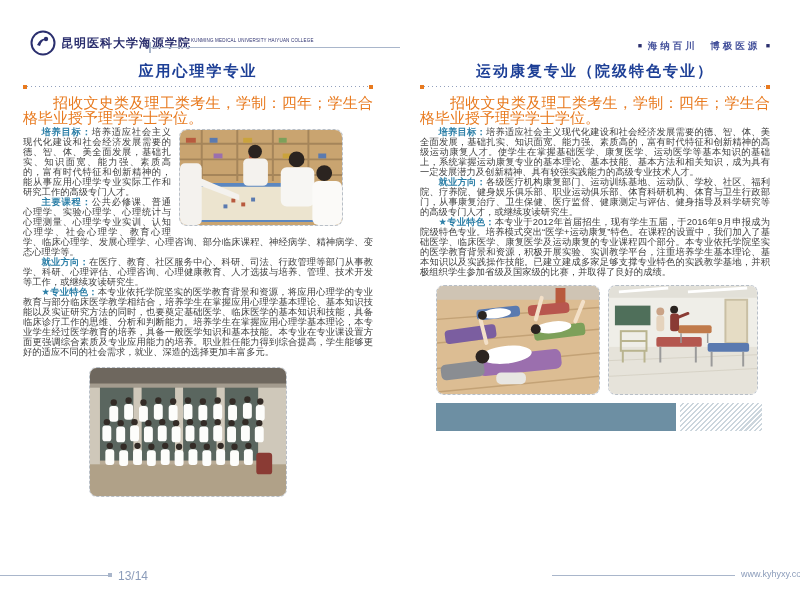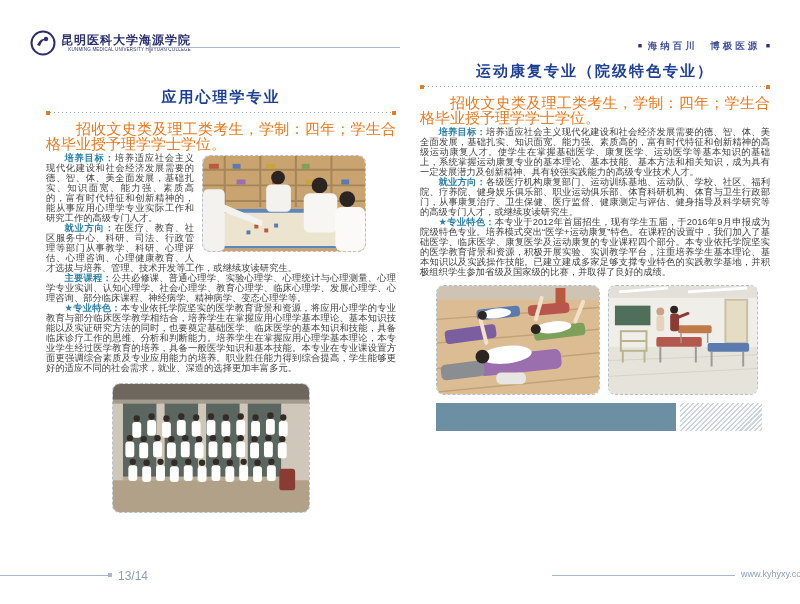--- a/index.html
+++ b/index.html
@@ -6,30 +6,30 @@
   body{
     width:800px;height:604px;position:relative;overflow:hidden;
     background:#ffffff;
     font-family:"Liberation Sans","DejaVu Sans",sans-serif;
     -webkit-font-smoothing:antialiased;
   }
   
   .hdr{position:absolute;left:30px;top:28px;right:30px;height:36px;}
   .logo{position:absolute;left:0;top:2px;display:flex;align-items:center;gap:5px;}
   .emblem{width:26px;height:26px;flex:0 0 auto;}
-  .logo-txt{display:flex;flex-direction:column;line-height:1;align-items:flex-end;}
+  .logo-txt{display:flex;flex-direction:row;line-height:1;}
   .logo-cn{font-family:"DejaVu Serif","Liberation Serif",serif;font-weight:bold;font-size:12px;color:#2b2f6e;letter-spacing:1px;}
   .logo-en{font-size:4.5px;color:#2b2f6e;letter-spacing:.2px;margin-top:2px;}
   .hdr-line{position:absolute;left:120px;top:19px;width:250px;height:1px;background:#a9b6cb;}
   .hdr-tick{position:absolute;left:119px;top:14px;width:2px;height:11px;background:#a9b6cb;}
   .motto{position:absolute;right:0;top:12px;font-size:9.5px;font-weight:bold;color:#44519b;letter-spacing:3px;white-space:nowrap;}
   .motto .sq{font-size:7px;letter-spacing:0;color:#2b2f6e;position:relative;top:-1px;}
   
   .pg{position:absolute;top:62px;width:350px;}
-  .pg-left{left:46px;margin-top:26px;}
+  .pg-left{left:23px;}
   .pg-right{left:420px;}
   .pg-title{text-align:center;font-size:15px;font-weight:bold;color:#1d3f96;letter-spacing:2px;}
   .rule{position:relative;height:2px;margin-top:5px;
     background-image:repeating-linear-gradient(90deg,#93a0bd 0 1px,transparent 1px 4px);
     background-position:0 0;background-size:100% 1px;background-repeat:no-repeat;}
   .rule::before,.rule::after{content:"";position:absolute;top:-1px;width:4px;height:4px;background:#e87a1f;}
   .rule::before{left:0;}
   .rule::after{right:0;}
   .admission{margin:8px 0 0 0;color:#e87a1f;font-size:15px;line-height:14.5px;text-indent:2em;text-align:justify;word-break:break-all;}
   .body-copy{margin-top:2px;font-size:9.3px;line-height:10px;color:#404040;text-align:justify;word-break:break-all;}
@@ -121,22 +121,22 @@
         <circle cx="118" cy="30" r="8" fill="#2b2420"></circle>
         <rect x="102" y="38" width="34" height="40" rx="6" fill="#f7f6f3"></rect>
         <circle cx="146" cy="44" r="8" fill="#2b2420"></circle>
         <rect x="134" y="52" width="30" height="45" rx="6" fill="#fbfaf8"></rect>
         <rect x="0" y="34" width="22" height="63" rx="5" fill="#f4f2ee"></rect>
         <polygon points="18,48 60,66 60,72 18,56" fill="#f4f2ee"></polygon>
       </svg>
     </div>
 
     <p><span class="lbl">培养目标：</span><span>培养适应社会主义现代化建设和社会经济发展需要的德、智、体、美全面发展，基础扎实、知识面宽、能力强、素质高的，富有时代特征和创新精神的，能从事应用心理学专业实际工作和研究工作的高级专门人才。</span></p>
+    <p><span class="lbl">主要课程：</span><span>公共必修课、普通心理学、实验心理学、心理统计与心理测量、心理学专业实训、认知心理学、社会心理学、教育心理学、临床心理学、发展心理学、心理咨询、部分临床课程、神经病学、精神病学、变态心理学等。</span></p>
     <p><span class="lbl">就业方向：</span><span>在医疗、教育、社区服务中心、科研、司法、行政管理等部门从事教学、科研、心理评估、心理咨询、心理健康教育、人才选拔与培养、管理、技术开发等工作，或继续攻读研究生。</span></p>
-    <p><span class="lbl">主要课程：</span><span>公共必修课、普通心理学、实验心理学、心理统计与心理测量、心理学专业实训、认知心理学、社会心理学、教育心理学、临床心理学、发展心理学、心理咨询、部分临床课程、神经病学、精神病学、变态心理学等。</span></p>
     <p><span class="lbl">★专业特色：</span><span>本专业依托学院坚实的医学教育背景和资源，将应用心理学的专业教育与部分临床医学教学相结合，培养学生在掌握应用心理学基本理论、基本知识技能以及实证研究方法的同时，也要奠定基础医学、临床医学的基本知识和技能，具备临床诊疗工作的思维、分析和判断能力。培养学生在掌握应用心理学基本理论，本专业学生经过医学教育的培养，具备一般医学知识和基本技能。本专业在专业课设置方面更强调综合素质及专业应用能力的培养。职业胜任能力得到综合提高，学生能够更好的适应不同的社会需求，就业、深造的选择更加丰富多元。</span></p>
   </div>
 
   <div class="photo ph-group">
     <svg viewBox="0 0 198 130" preserveAspectRatio="none">
       <rect width="198" height="130" fill="#b9ac97"></rect>
       <rect x="0" y="0" width="198" height="16" fill="#6e675e"></rect>
       <rect x="0" y="16" width="198" height="26" fill="#a39b8e"></rect>
       <g fill="#5a665f">
         <rect x="10" y="20" width="34" height="74"></rect>

